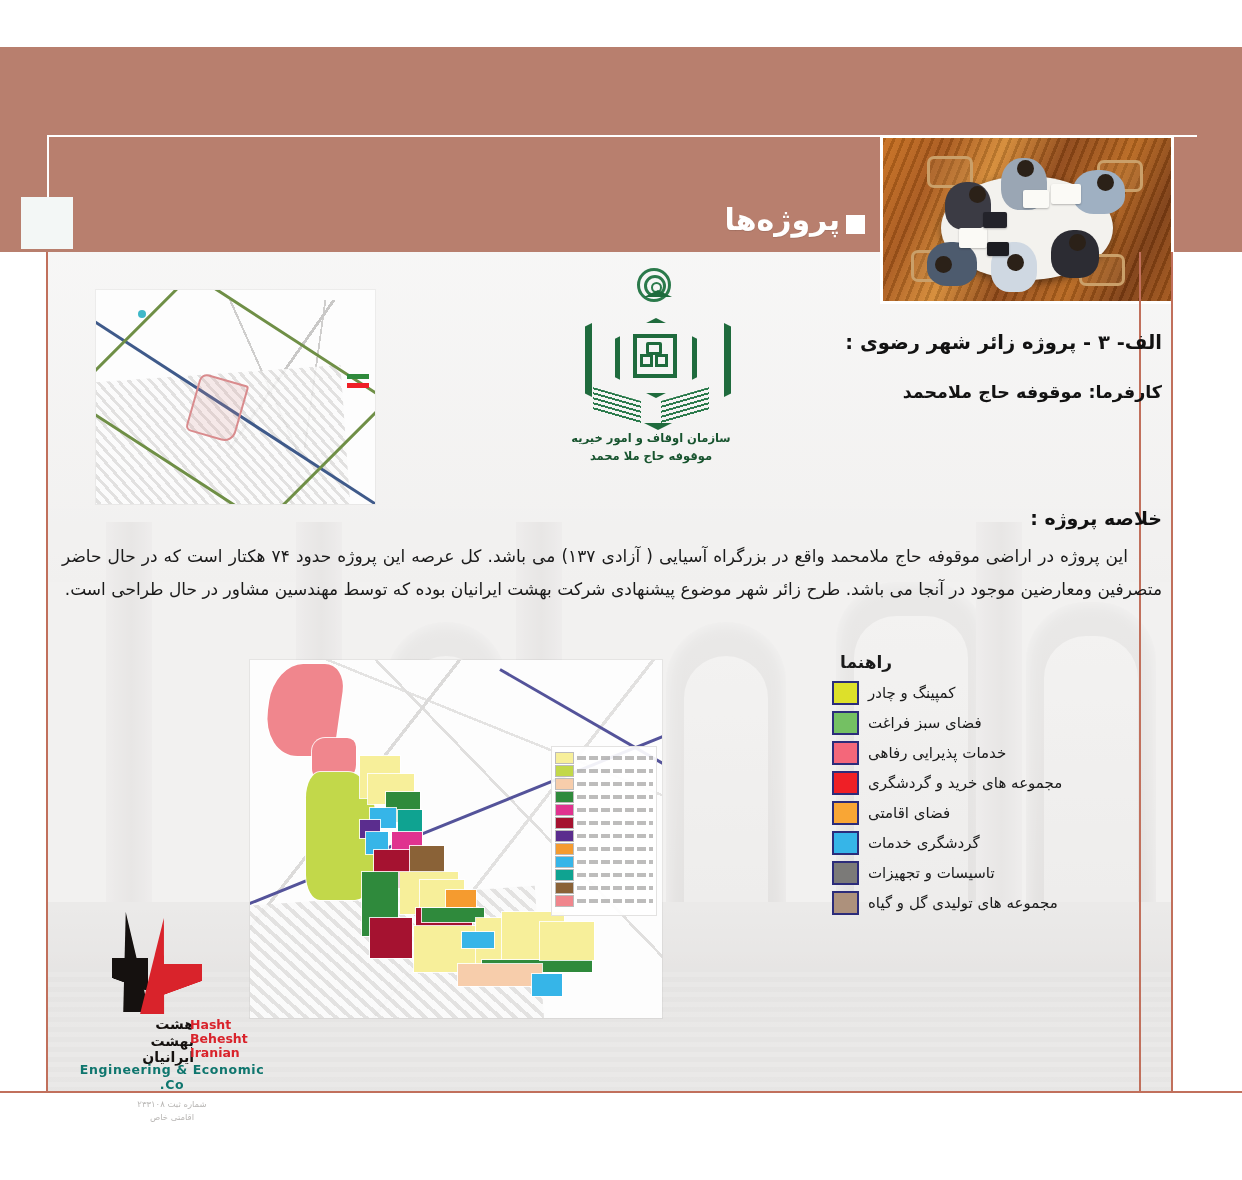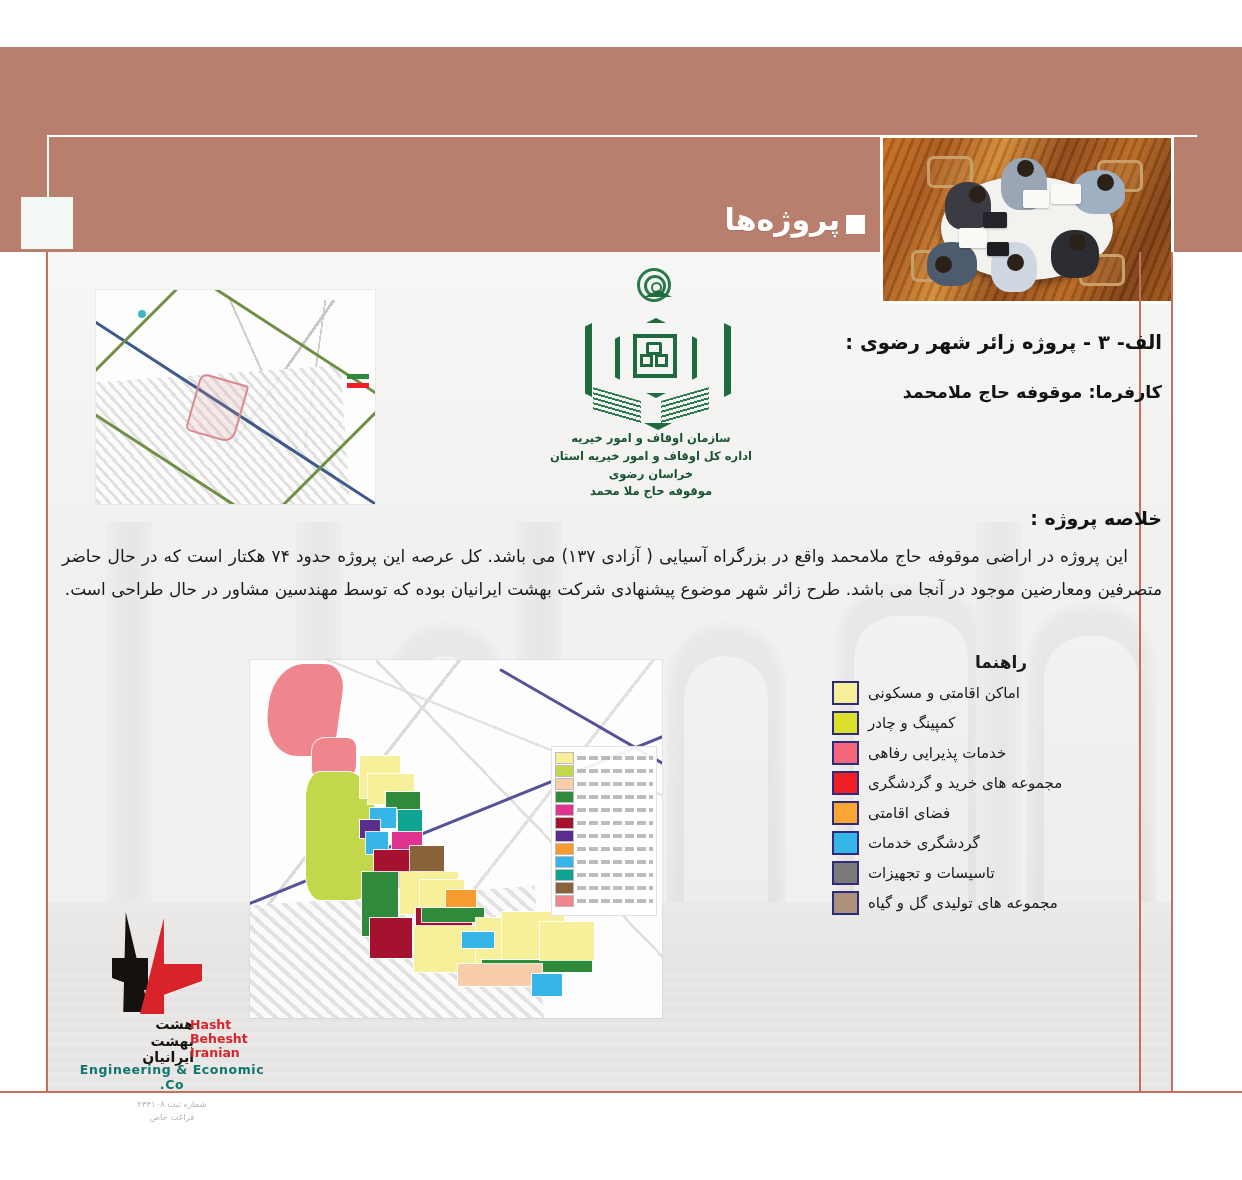--- a/index.html
+++ b/index.html
@@ -232,21 +232,21 @@
   .mp-legend-row i{width:17px;height:10px;display:block;flex:0 0 auto;border:1px solid #bdbcbb;}
   .mp-legend-row b{
     flex:1;height:4px;display:block;
     background:repeating-linear-gradient(90deg,#9a9998 0 9px,transparent 9px 12px);
     opacity:.65;
   }
 
   
   .legend{position:absolute;right:10px;top:400px;width:330px;direction:rtl;}
   .legend-title{
-    text-align:center;color:#1a1a1a;font-size:17px;font-weight:bold;
+    text-align:left;color:#1a1a1a;font-size:17px;font-weight:bold;
     padding-left:8px;margin-bottom:6px;
   }
   .legend-row{
     display:flex;align-items:center;justify-content:flex-end;
     gap:9px;height:30px;
   }
   .legend-label{
     font-size:15px;color:#1a1a1a;white-space:nowrap;text-align:left;
   }
   .legend-swatch{
@@ -389,21 +389,20 @@
         <div class="hexframe"></div>
         <div class="hexinner"></div>
         <div class="cube">
             <div class="cube-dot3"></div>
           </div>
         <div class="book-l"></div>
         <div class="book-r"></div>
       </div>
       <div class="emblem-text">
         <div>سازمان اوقاف و امور خیریه</div>
-        <div>اداره کل اوقاف و امور خیریه استان خراسان رضوی</div>
         <div>موقوفه حاج ملا محمد</div>
       </div>
     </div>
 
     <div class="proj-title">الف- ۳ - پروژه زائر شهر رضوی :</div>
     <div class="proj-client">کارفرما: موقوفه حاج ملامحمد</div>
 
     <div class="summary-head">خلاصه پروژه :</div>
     <div class="summary-body">این پروژه در اراضی موقوفه حاج ملامحمد واقع در بزرگراه آسیایی ( آزادی ۱۳۷) می باشد. کل عرصه این پروژه حدود ۷۴ هکتار است که در حال حاضر متصرفین ومعارضین موجود در آنجا می باشد. طرح زائر شهر موضوع پیشنهادی شرکت بهشت ایرانیان بوده که توسط مهندسین مشاور در حال طراحی است.</div>
 
@@ -493,26 +492,26 @@
             <b></b>
             <i style="background: rgb(240, 134, 141);"></i>
           </div>
         </div>
     </div>
 
     <div class="legend">
       <div class="legend-title">راهنما</div>
       <div id="legend-rows">
           <div class="legend-row">
-            <div class="legend-label">اماکن اقامتی و مسکونی</div>
-            <div class="legend-swatch" style="background: rgb(247, 239, 154); border-color: rgb(44, 44, 122);"></div>
-          </div>
-          <div class="legend-row">
             <div class="legend-label">کمپینگ و چادر</div>
             <div class="legend-swatch" style="background: rgb(221, 224, 42); border-color: rgb(44, 44, 122);"></div>
+          </div>
+          <div class="legend-row">
+            <div class="legend-label">فضای سبز فراغت</div>
+            <div class="legend-swatch" style="background: rgb(116, 192, 99); border-color: rgb(44, 44, 122);"></div>
           </div>
           <div class="legend-row">
             <div class="legend-label">خدمات پذیرایی رفاهی</div>
             <div class="legend-swatch" style="background: rgb(244, 103, 122); border-color: rgb(44, 44, 122);"></div>
           </div>
           <div class="legend-row">
             <div class="legend-label">مجموعه های خرید و گردشگری</div>
             <div class="legend-swatch" style="background: rgb(239, 31, 38); border-color: rgb(44, 44, 122);"></div>
           </div>
           <div class="legend-row">
@@ -547,18 +546,18 @@
         <div>ایرانیان</div>
       </div>
       <div class="logo-en">
         <div>Hasht</div>
         <div>Behesht</div>
         <div>Iranian</div>
       </div>
       <div class="logo-co">Engineering &amp; Economic Co.</div>
       <div class="logo-fine">
         <div>شماره ثبت ۲۳۳۱۰۸</div>
-        <div>فراغت خاص</div>
+        <div>اقامتی خاص</div>
       </div>
     </div>
 
   </div>
 </div>
 
 </body></html>

